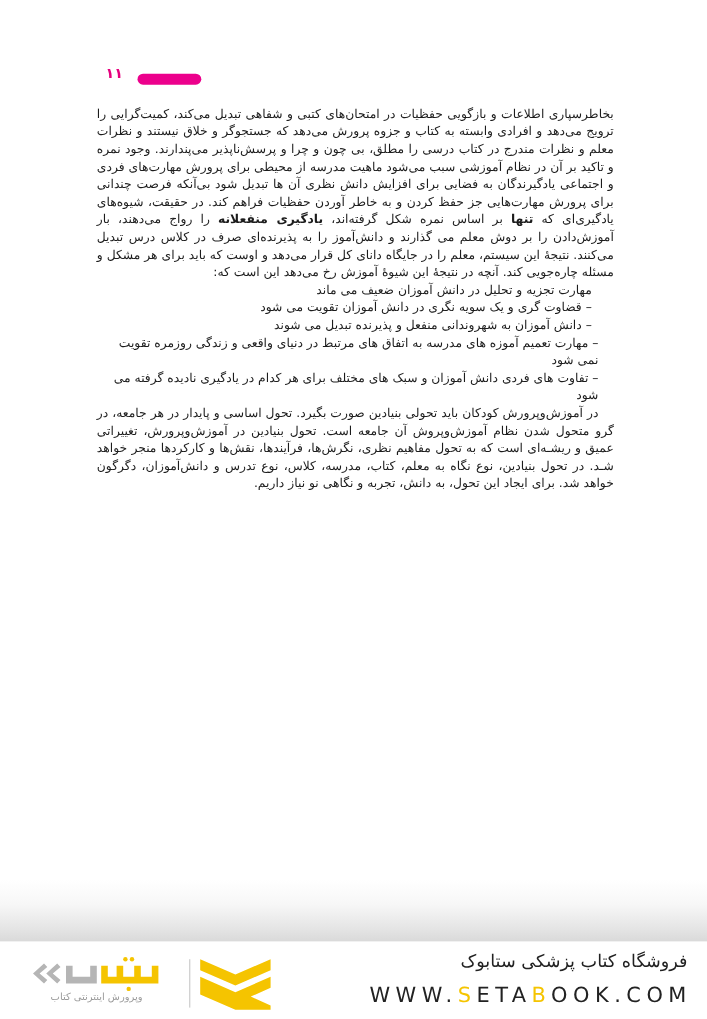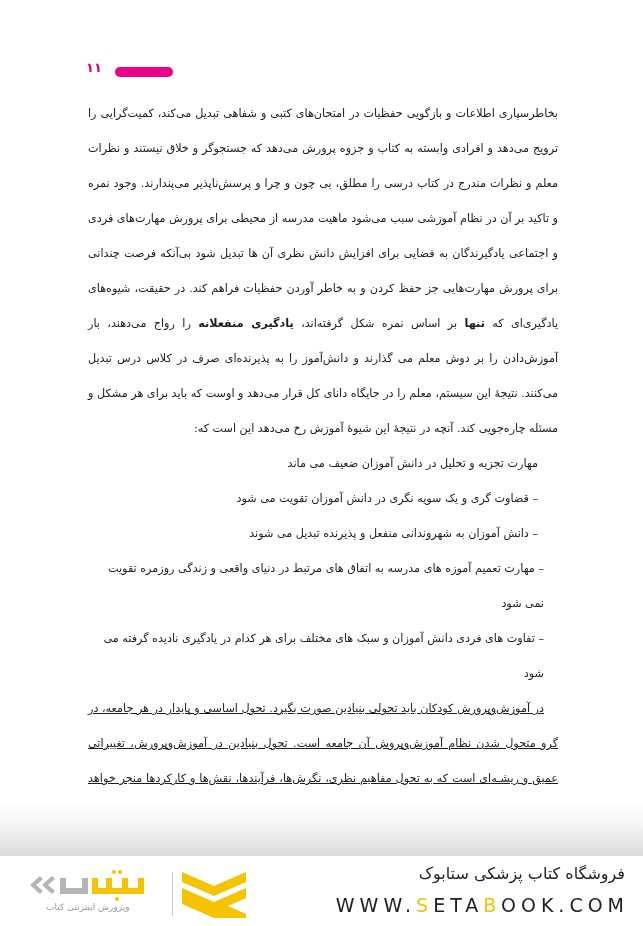--- a/index.html
+++ b/index.html
@@ -7,40 +7,40 @@
       width: 643px; height: 926px; overflow: hidden; position: relative;
       background: #ffffff;
       font-family: "DejaVu Sans", sans-serif;
       color: #1a1a1a;
     }
     .page {
       position: absolute; left: 0; top: 0; width: 643px; height: 800px;
       background: #ffffff;
     }
     .page-header {
-      position: absolute; top: 60px; left: 86px; height: 20px; width: 200px;
+      position: absolute; top: 60px; left: 96px; height: 20px; width: 200px;
     }
     .page-number {
       position: absolute; left: 0; top: 0;
       color: #e6007e; font-size: 13px; font-weight: bold;
       font-family: "DejaVu Sans", sans-serif;
     }
     .accent-bar {
       position: absolute; left: 29px; top: 7px; width: 58px; height: 10px;
       background: #ec008c; border-radius: 6px;
     }
     .body-text {
       position: absolute; top: 96px; left: 88px; width: 470px;
       direction: rtl; text-align: justify;
       font-family: "DejaVu Sans", sans-serif;
-      font-size: 11.2px; line-height: 35px;
+      font-size: 11.2px; line-height: 16px;
       color: #1c1c1c;
     }
     .body-text p { margin: 0; }
-    .body-text .indent { text-indent: 14px; text-decoration: underline; }
+    .body-text .indent { text-indent: 14px; }
     .body-text .list-line { padding-right: 20px; text-align: right; }
     .body-text .list-cont { padding-right: 14px; text-align: right; }
     .body-text .last-line { text-align-last: right; }
     b { font-weight: bold; }
 
     .shadow-band {
       position: absolute; left: 0; top: 800px; width: 643px; height: 56px;
       background: linear-gradient(to bottom, #ffffff 0%, #f7f7f7 40%, #e4e4e4 80%, #d9d9d9 100%);
     }
     .footer {

